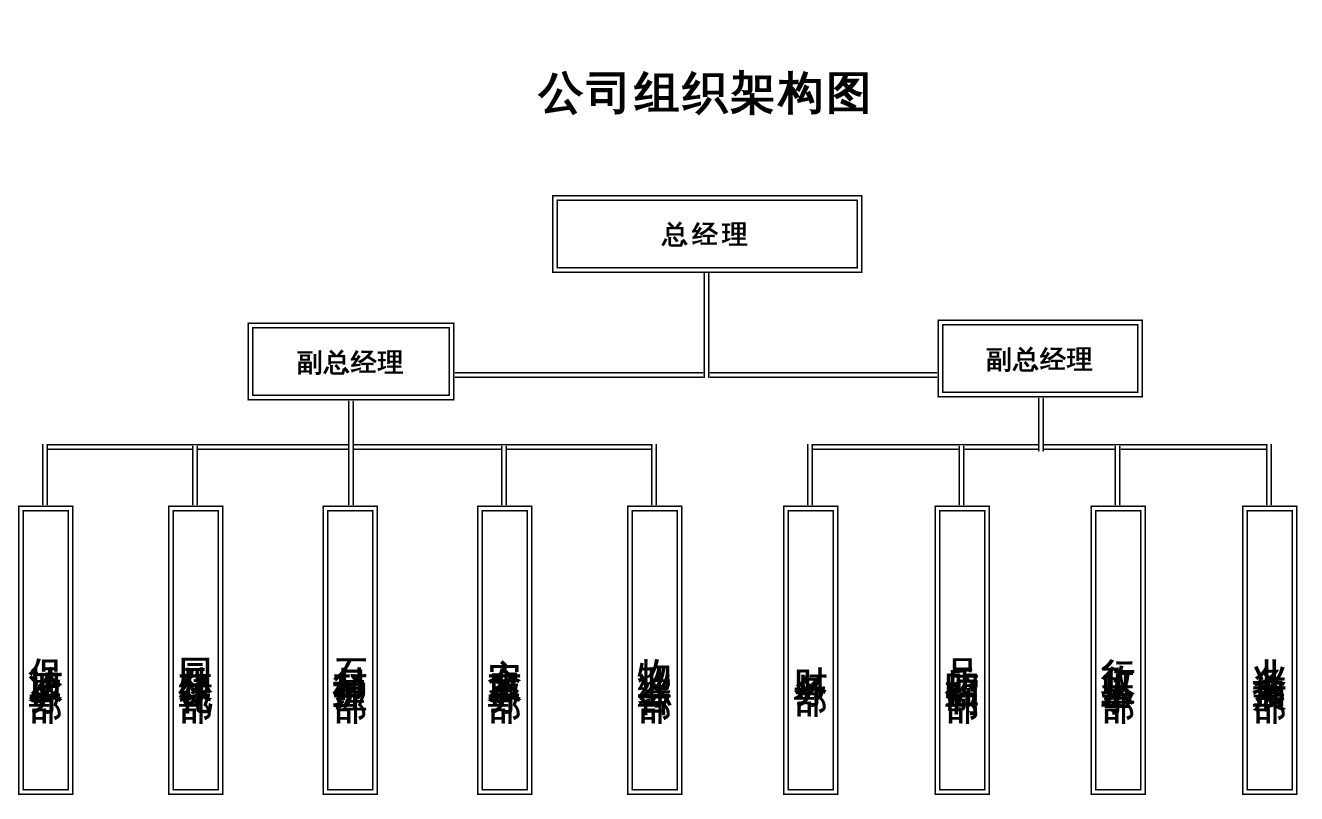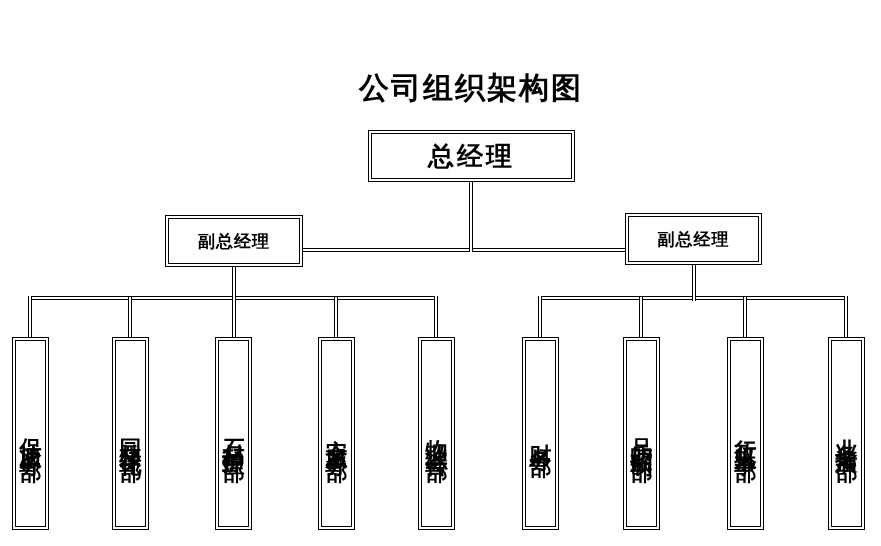--- a/index.html
+++ b/index.html
@@ -15,21 +15,20 @@
   .title {
     position: absolute;
     left: 471px;
     top: 42px;
     transform: translateX(-50%);
     font-size: 30px;
     font-weight: bold;
     letter-spacing: 2px;
     white-space: nowrap;
     z-index: 4;
-    margin-top: 26px;
   }
   
   .node {
     position: absolute;
     border: 1px solid #000;
     padding: 2px;
     background: #ffffff;
     box-sizing: border-box;
     z-index: 3;
   }
@@ -37,21 +36,21 @@
     width: 100%;
     height: 100%;
     border: 1px solid #000;
     box-sizing: border-box;
     display: flex;
     align-items: center;
     justify-content: center;
     background: #ffffff;
   }
   .h-label { font-weight: bold; white-space: nowrap; }
-  .gm  .h-label { font-size: 26px; letter-spacing: 3px; }
+  .gm  .h-label { font-size: 17px; letter-spacing: 3px; }
   .dgm .h-label { font-size: 17px; letter-spacing: 1px; }
   .dept .v-label {
     writing-mode: vertical-rl;
     text-orientation: upright;
     font-size: 22px;
     font-weight: bold;
     letter-spacing: 5px;
     white-space: nowrap;
   }
   

